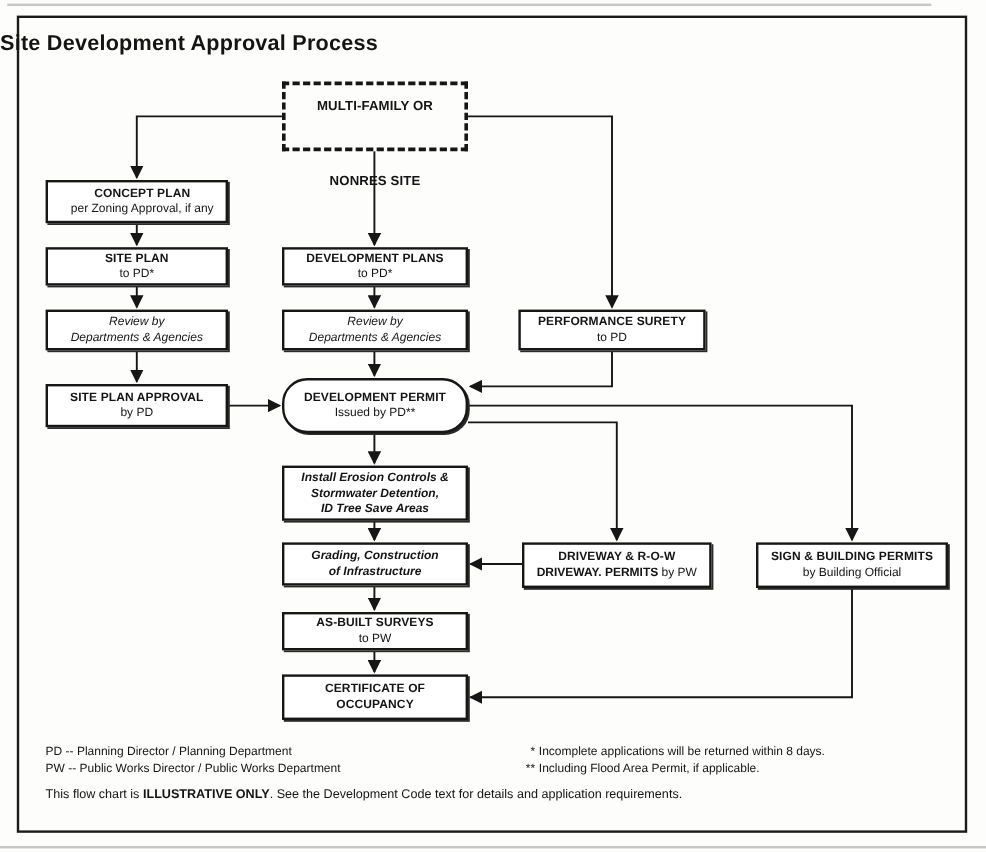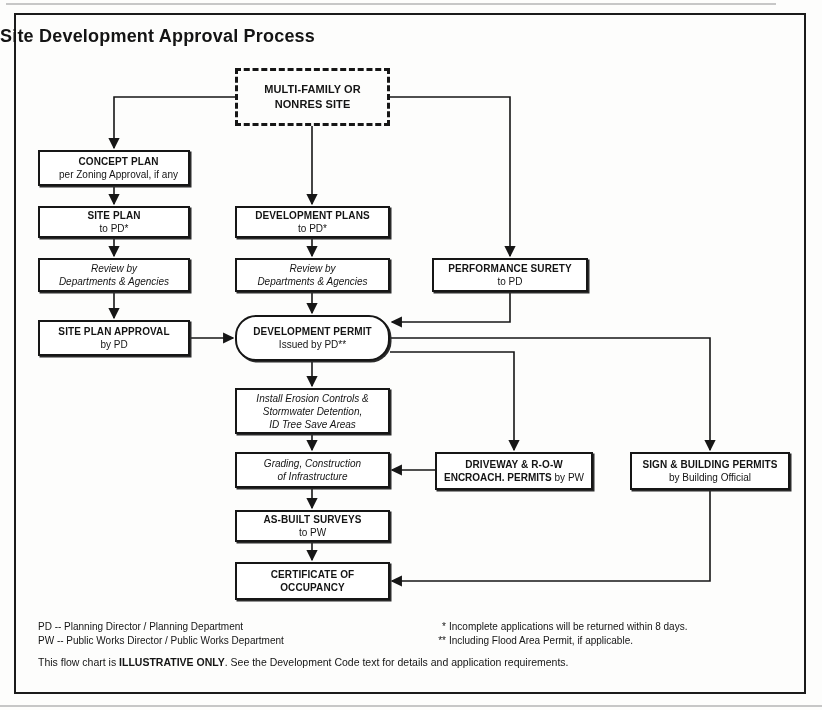--- a/index.html
+++ b/index.html
@@ -24,23 +24,23 @@
     position:absolute;box-sizing:border-box;background:#fff;
     border:2px solid #161616;box-shadow:1.5px 1.5px 0 #2a2a2a;
     display:flex;flex-direction:column;justify-content:center;align-items:center;
     text-align:center;font-size:10px;line-height:13px;padding:2px 3px;
   }
   .node .t{font-weight:bold;letter-spacing:.1px;}
   .node.dashed{
     border:3px dashed #161616;box-shadow:none;background:#fdfdfc;
     font-size:11px;line-height:15px;
   }
-  .node.dashed .t{font-size:11px;}
+  .node.dashed .t{font-size:11px;margin-top:47px;}
   .node.ital{font-style:italic;}
-  .node.bital{font-style:italic;font-weight:normal;justify-content:center;}
+  .node.bital{font-style:italic;font-weight:bold;justify-content:center;}
   .inline-b{font-weight:bold;}
   #legend{position:absolute;left:38px;top:620px;font-size:10px;line-height:13.5px;}
   #notes{position:absolute;left:430px;top:620px;font-size:10px;line-height:13.5px;}
   #notes .note{display:flex;}
   #notes .mark{width:16px;text-align:right;padding-right:3px;}
   #disclaimer{position:absolute;left:38px;top:656px;font-size:10.5px;}
 </style>
 </head>
 <body>
 
@@ -140,21 +140,21 @@
   <span class="t">OCCUPANCY</span>
 </div>
 
 <div class="node" style="left:432px;top:258px;width:156px;height:34px;text-align:center;">
   <span class="t">PERFORMANCE SURETY</span>
   <span>to PD</span>
 </div>
 
 <div class="node" style="left:435px;top:452px;width:158px;height:38px;align-items:center;">
   <span class="t">DRIVEWAY &amp; R-O-W</span>
-  <span><span class="inline-b">ENCROACH. PERMITS</span> <span>by PW</span></span>
+  <span><span class="inline-b">DRIVEWAY. PERMITS</span> <span>by PW</span></span>
 </div>
 
 <div class="node" style="left:630px;top:452px;width:160px;height:38px;">
   <span class="t">SIGN &amp; BUILDING PERMITS</span>
   <span>by Building Official</span>
 </div>
 
 <div id="legend">
   <div>PD -- Planning Director / Planning Department</div>
   <div>PW -- Public Works Director / Public Works Department</div>

